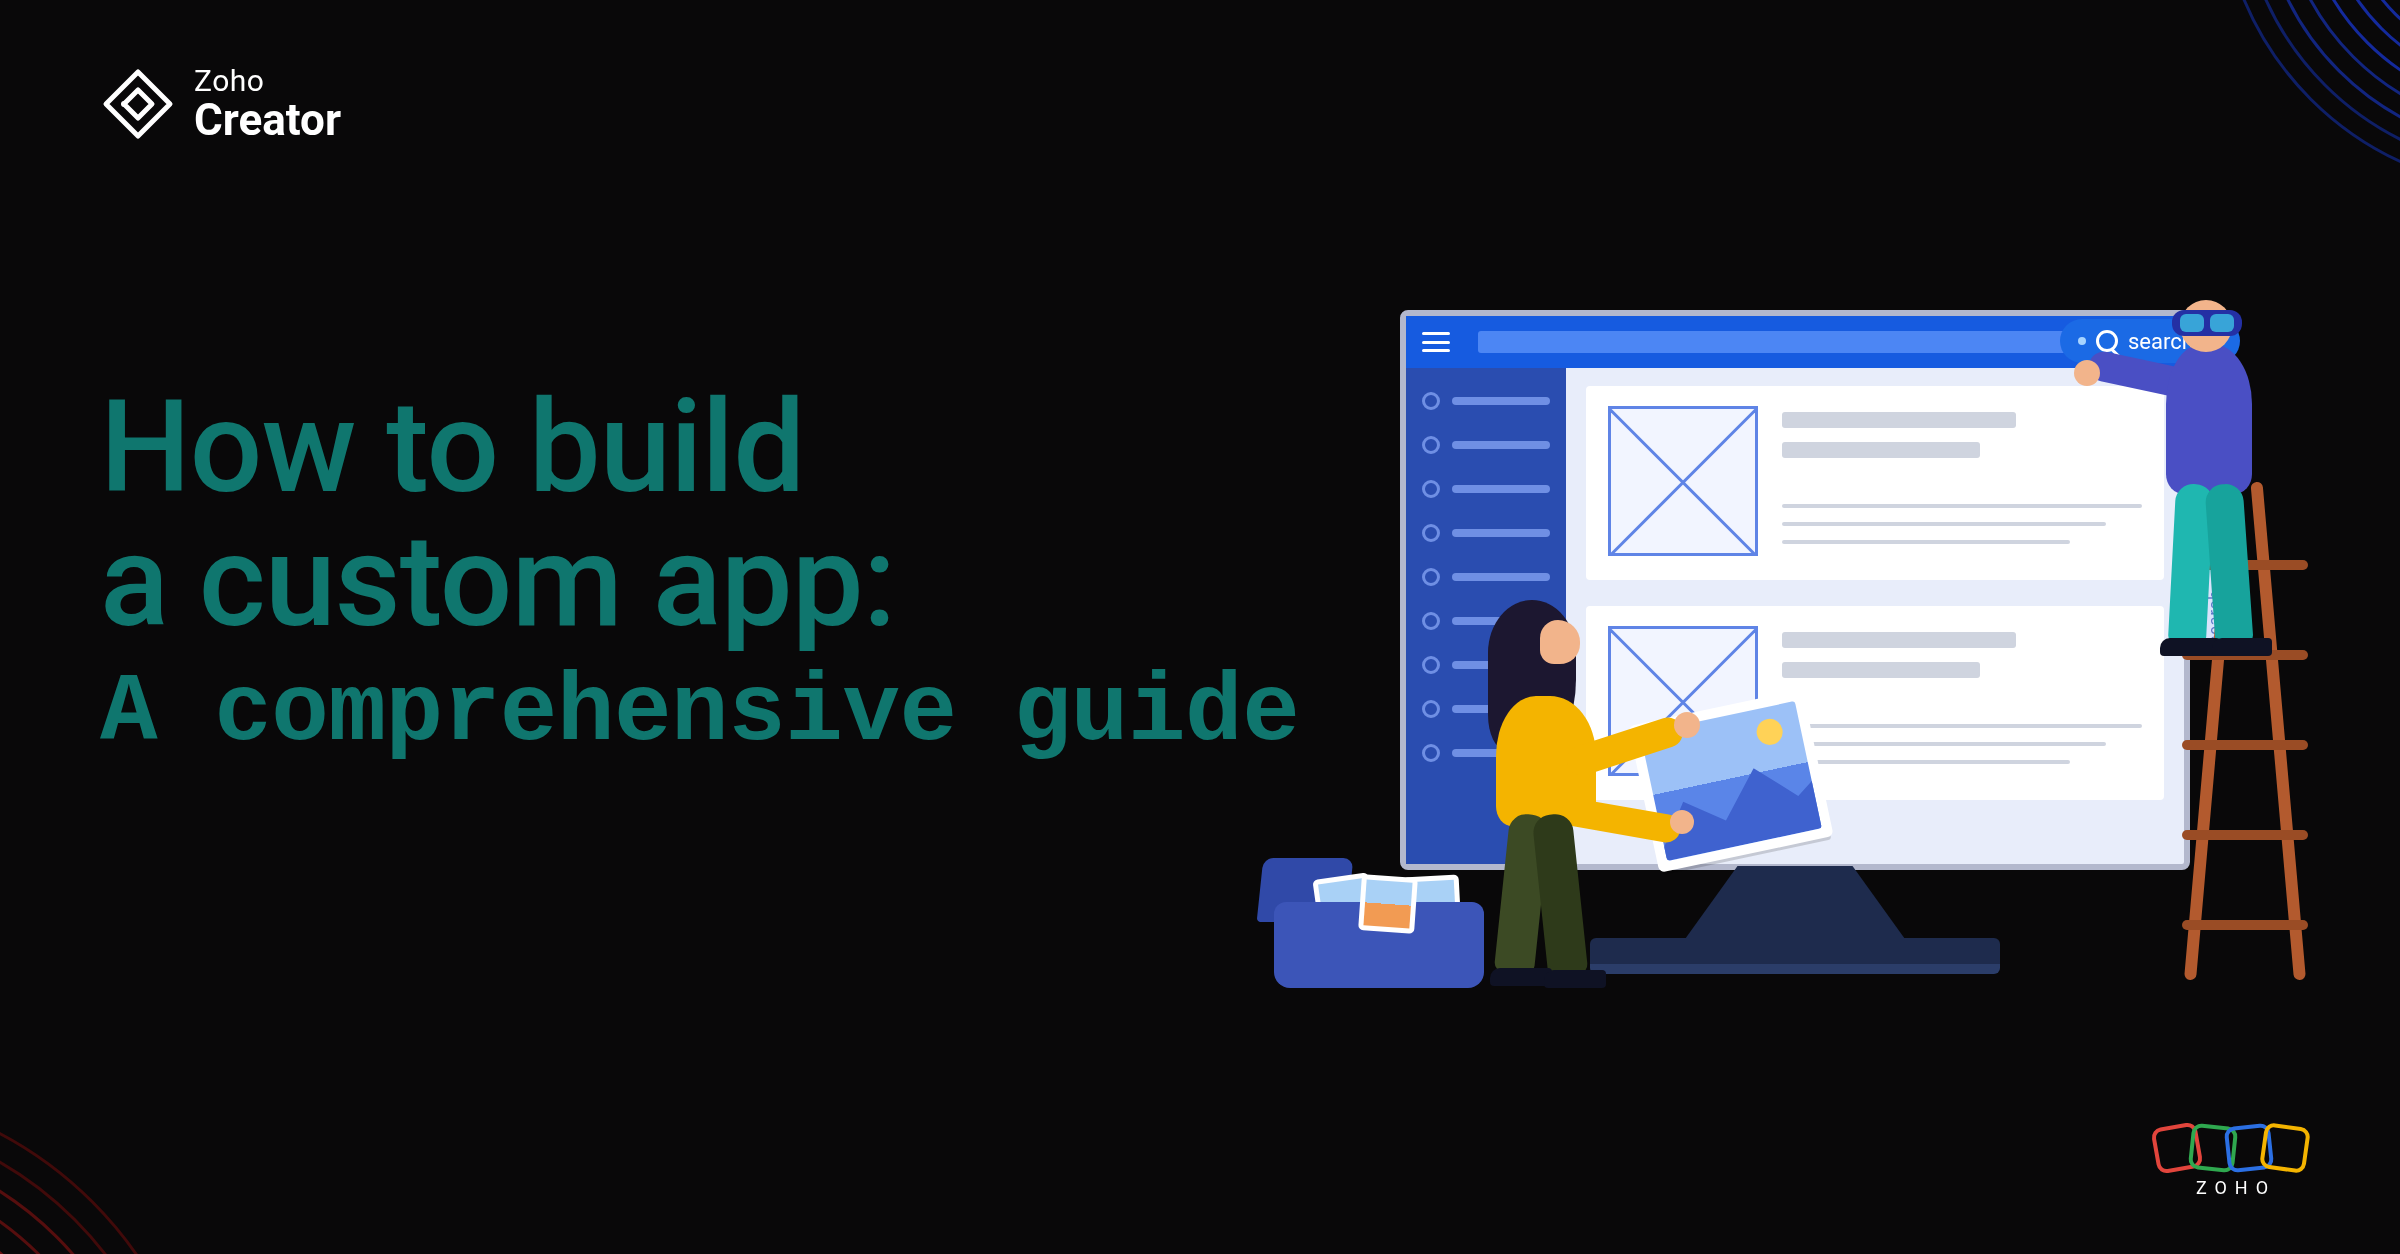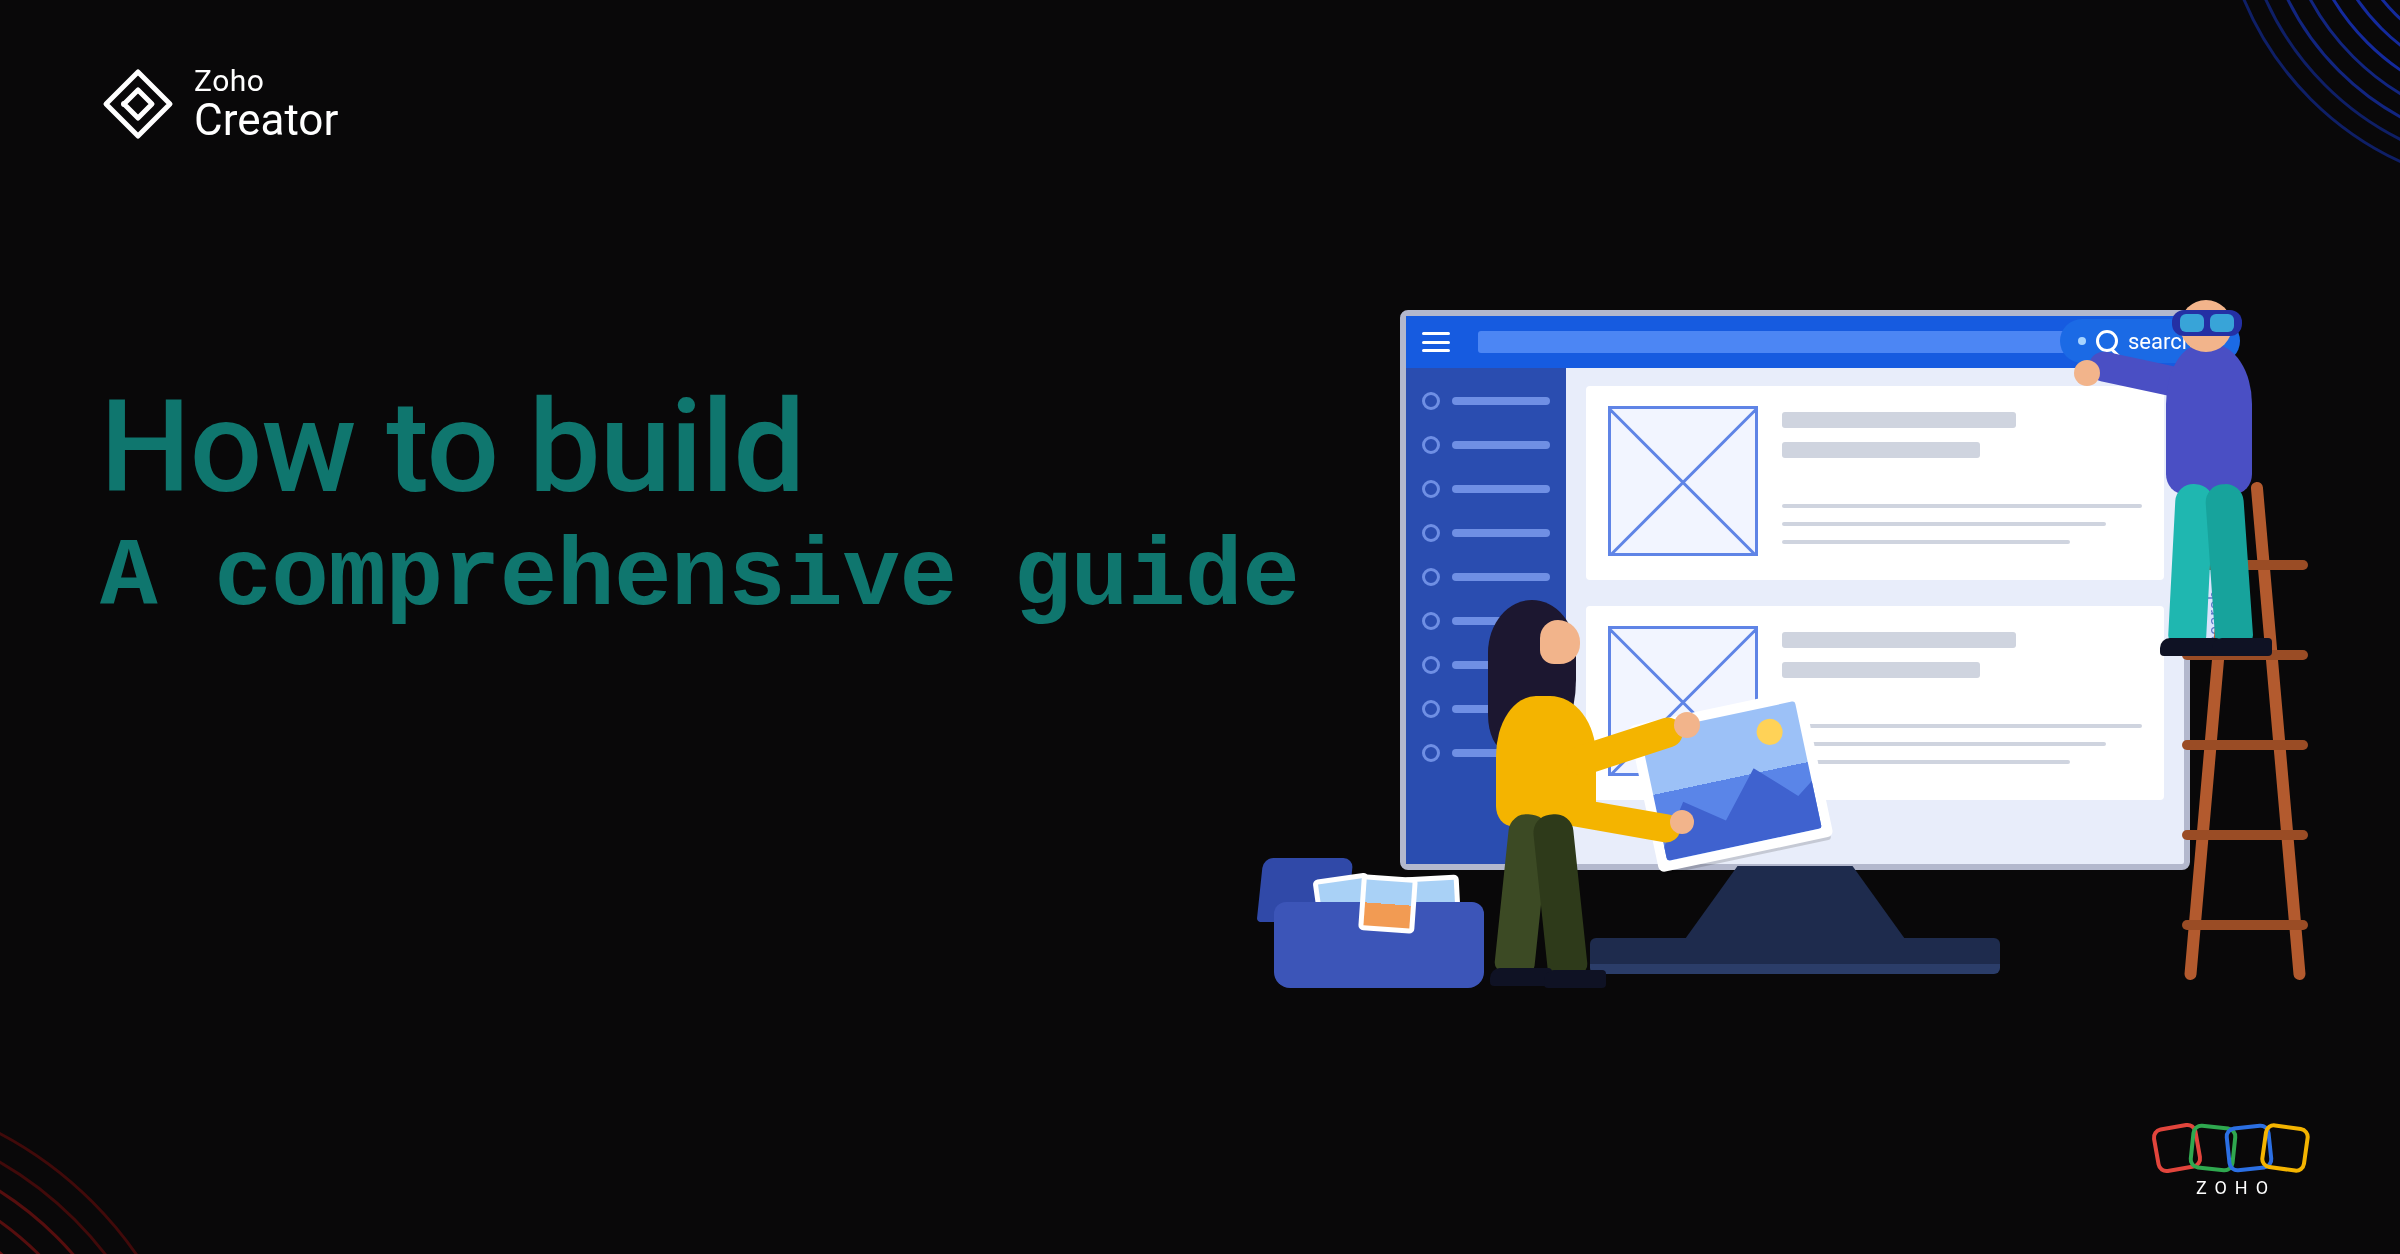--- a/index.html
+++ b/index.html
@@ -18,21 +18,21 @@
     top: 65px;
     left: 100px;
     display: flex;
     align-items: center;
     gap: 18px;
     color: #fff;
   }
   .logo-mark svg { display: block; }
   .logo-text { display: flex; flex-direction: column; line-height: 1.05; }
   .logo-text .brand { font-size: 30px; font-weight: 400; letter-spacing: 0.5px; }
-  .logo-text .product { font-size: 44px; font-weight: 400; }
+  .logo-text .product { font-size: 44px; font-weight: 700; }
 
   
   .headline {
     position: absolute;
     top: 380px;
     left: 100px;
     color: #0f766e;
   }
   .headline .line1 {
     font-size: 128px;
@@ -486,20 +486,21 @@
     </svg>
   </span>
   <span class="logo-text">
     <span class="brand">Zoho</span>
     <span class="product">Creator</span>
   </span>
 </div>
 
 <div class="headline">
   <div class="line1">How to build</div>
+  <div class="line1">a custom app:</div>
   <div class="line2">A comprehensive guide</div>
 </div>
 
 <div class="illus">
 
   <div class="monitor">
     <div class="appbar">
       <div class="hamburger">
         <span></span>
           <span></span>

